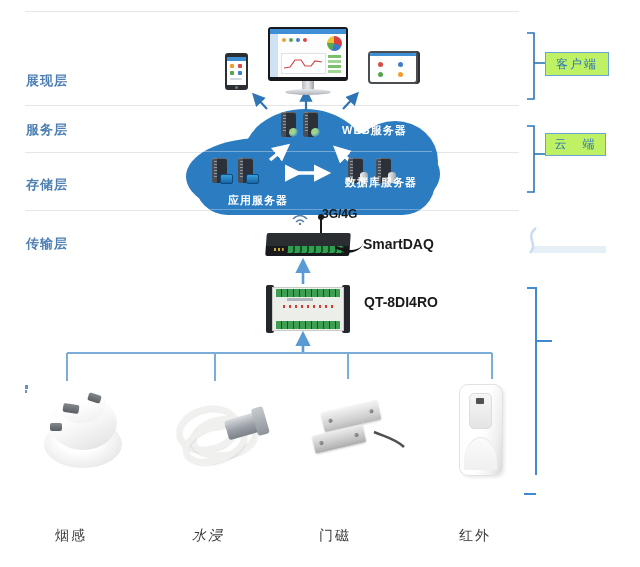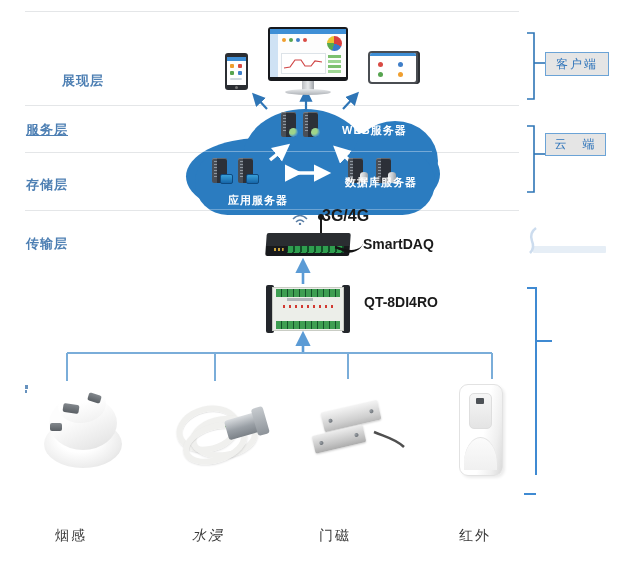--- a/index.html
+++ b/index.html
@@ -6,21 +6,21 @@
   #stage{position:relative;width:640px;height:567px;background:#ffffff;overflow:hidden;
          font-family:"Liberation Sans","DejaVu Sans",sans-serif;}
   .abs{position:absolute;}
   
   .sep{position:absolute;left:25px;width:494px;height:1px;background:#e4e6e8;}
   
   .layer-label{position:absolute;left:26px;color:#4d7fb3;font-size:13px;font-weight:600;letter-spacing:1px;}
   
   .sensor-label{position:absolute;color:#3a3a3a;font-size:14px;letter-spacing:2px;}
   
-  .tag-box{position:absolute;border:1px solid #6ba3d6;background:#e5e5e5;color:#2f74ba;
+  .tag-box{position:absolute;border:1px solid #6ba3d6;background:#bef264;color:#2f74ba;
            display:flex;align-items:center;justify-content:center;font-size:12px;letter-spacing:2px;}
   
   .cloud-part{position:absolute;background:#2b7cc0;border-radius:50%;}
   .cloud-label{position:absolute;color:#ffffff;font-size:11px;font-weight:600;letter-spacing:1px;z-index:6;}
   
   .server{position:absolute;width:15px;height:25px;border-radius:2px;z-index:5;
           background:linear-gradient(90deg,#4a4f57 0 5px,#2c3038 5px);
           box-shadow:inset 0 1px 0 rgba(255,255,255,.25);}
   .server .vents{position:absolute;left:2px;top:3px;width:3px;height:16px;
           background:repeating-linear-gradient(to bottom,rgba(200,210,220,.55) 0 1px,transparent 1px 3px);}
@@ -110,22 +110,22 @@
 </head>
 <body>
 
 <div id="stage">
 
   <div class="sep" style="top:11px;"></div>
   <div class="sep" style="top:105px;"></div>
   <div class="sep" style="top:152px;"></div>
   <div class="sep" style="top:210px;"></div>
 
-  <div class="layer-label" style="top:72px;margin-left:36px;">展现层</div>
-  <div class="layer-label" style="top:121px;text-decoration:underline;">服务层</div>
+  <div class="layer-label" style="top:72px;">展现层</div>
+  <div class="layer-label" style="top:121px;">服务层</div>
   <div class="layer-label" style="top:176px;">存储层</div>
   <div class="layer-label" style="top:235px;">传输层</div>
   <div class="stray"></div>
 
   <div class="phone" style="left:225px;top:53px;width:23px;height:37px;">
     <div class="scr">
       <div class="bar-blue" style="height:4px;"></div>
       <div class="sq" style="left:3px;top:7px;background:#f09f2f;"></div>
       <div class="sq" style="left:11px;top:7px;background:#d94b44;"></div>
       <div class="sq" style="left:3px;top:14px;background:#57a450;"></div>
@@ -207,21 +207,21 @@
   <div class="cyl" style="left:388px;top:172px;"></div>
   <div class="cloud-label" style="left:345px;top:175px;">数据库服务器</div>
 
   <div class="abs z5" style="left:291px;top:211px;">
     <svg width="18" height="12" viewBox="0 0 18 12">
       <path d="M2,6 Q9,-1 16,6" fill="none" stroke="#5b7fa6" stroke-width="1.5"></path>
       <path d="M5,9 Q9,5 13,9" fill="none" stroke="#5b7fa6" stroke-width="1.5"></path>
       <circle cx="9" cy="11" r="1.2" fill="#5b7fa6"></circle>
     </svg>
   </div>
-  <div class="abs z6" style="left:322px;top:207px;color:#1a1a1a;font-size:16px;font-weight:700;">3G/4G</div>
+  <div class="abs z6" style="left:322px;top:207px;color:#1a1a1a;font-size:12px;font-weight:700;">3G/4G</div>
 
   <div class="antenna"></div>
   <div class="daq">
     <div class="led"></div>
     <div class="ports"></div>
   </div>
   <div class="daq-cable"></div>
   <div class="dev-label" style="left:363px;top:236px;">SmartDAQ</div>
 
   <div class="qt">

